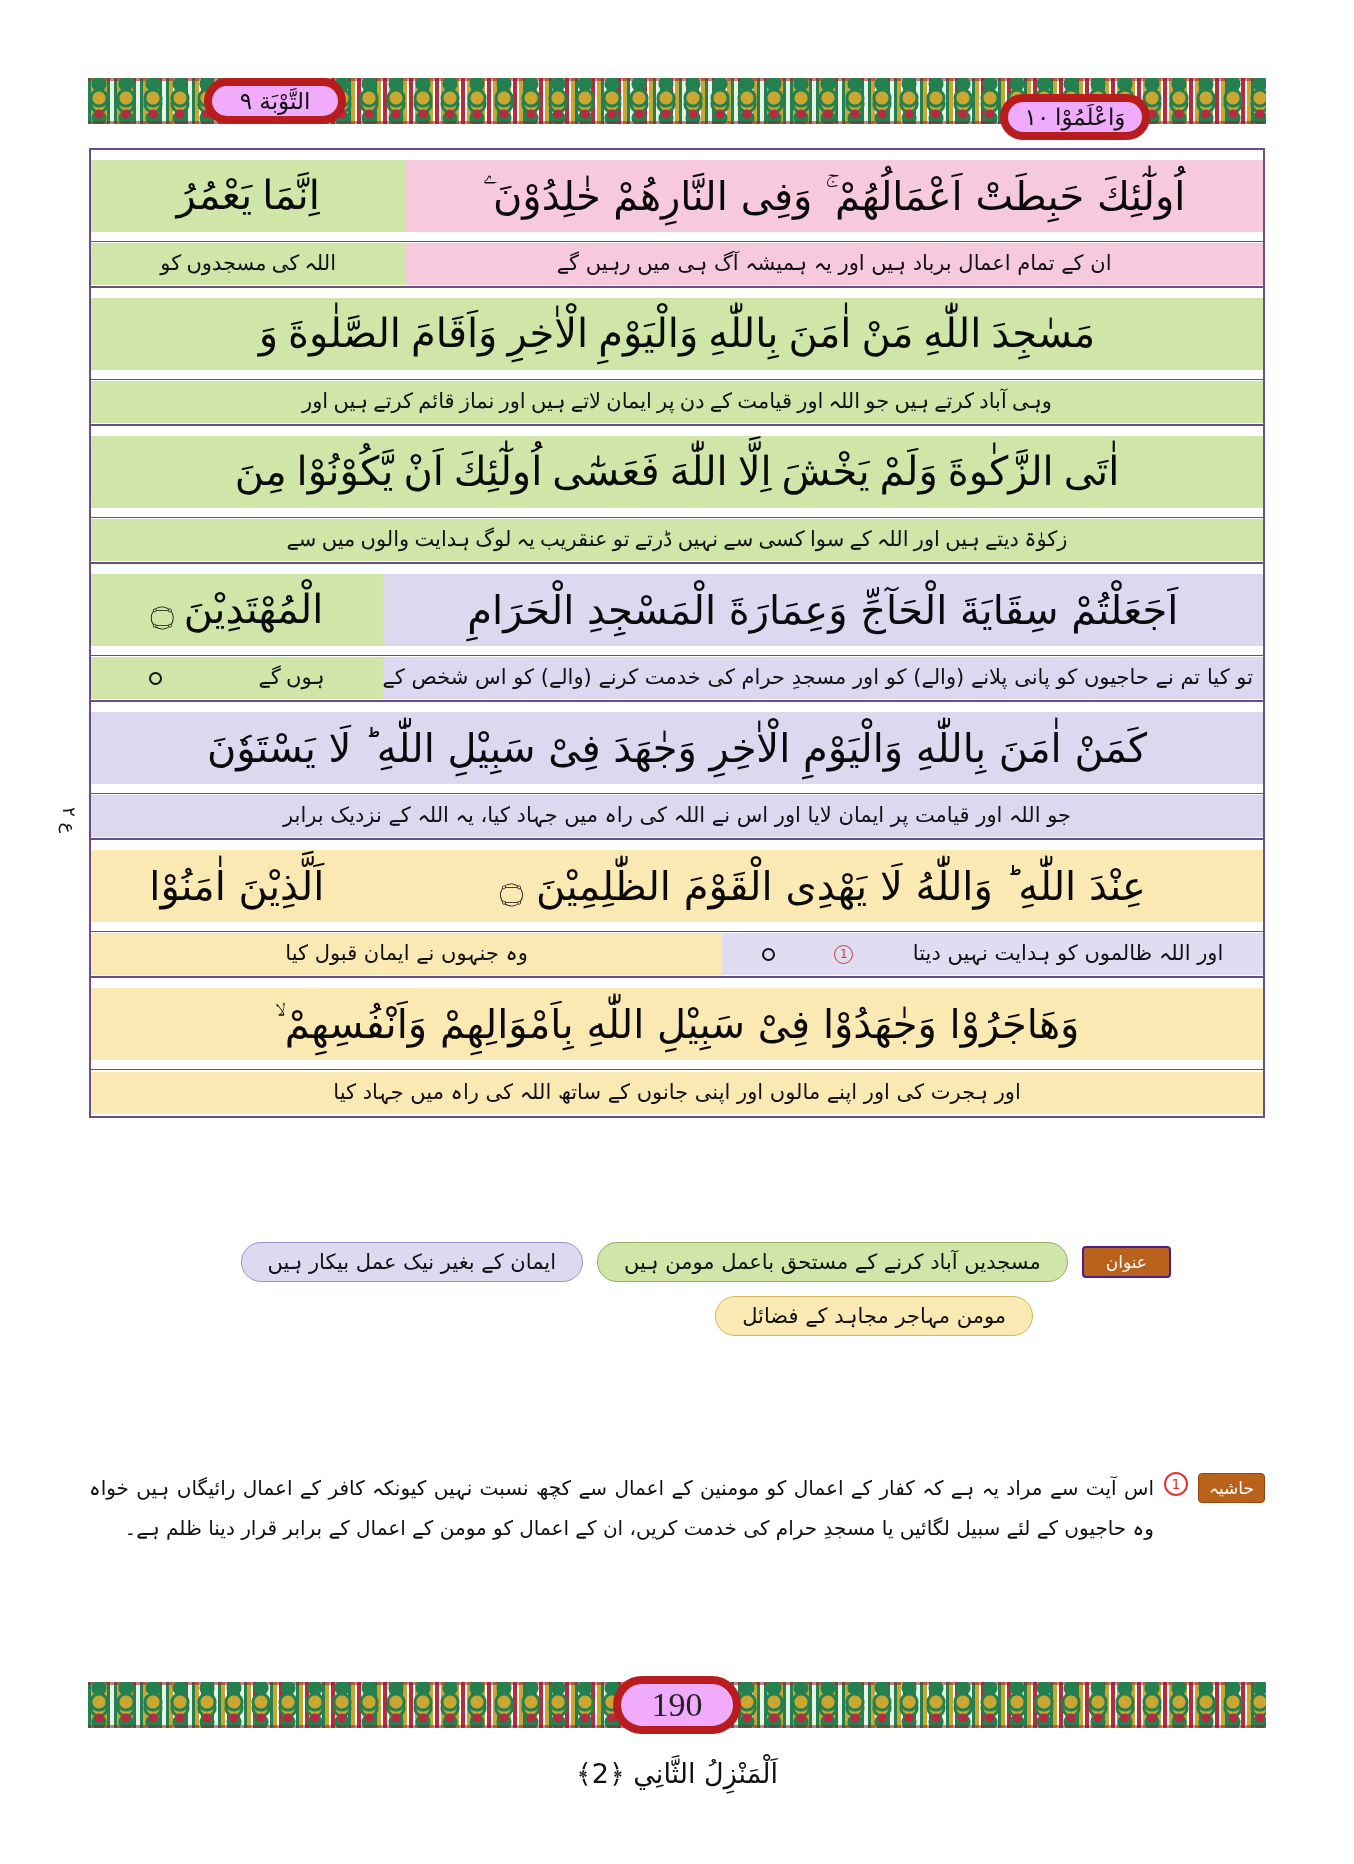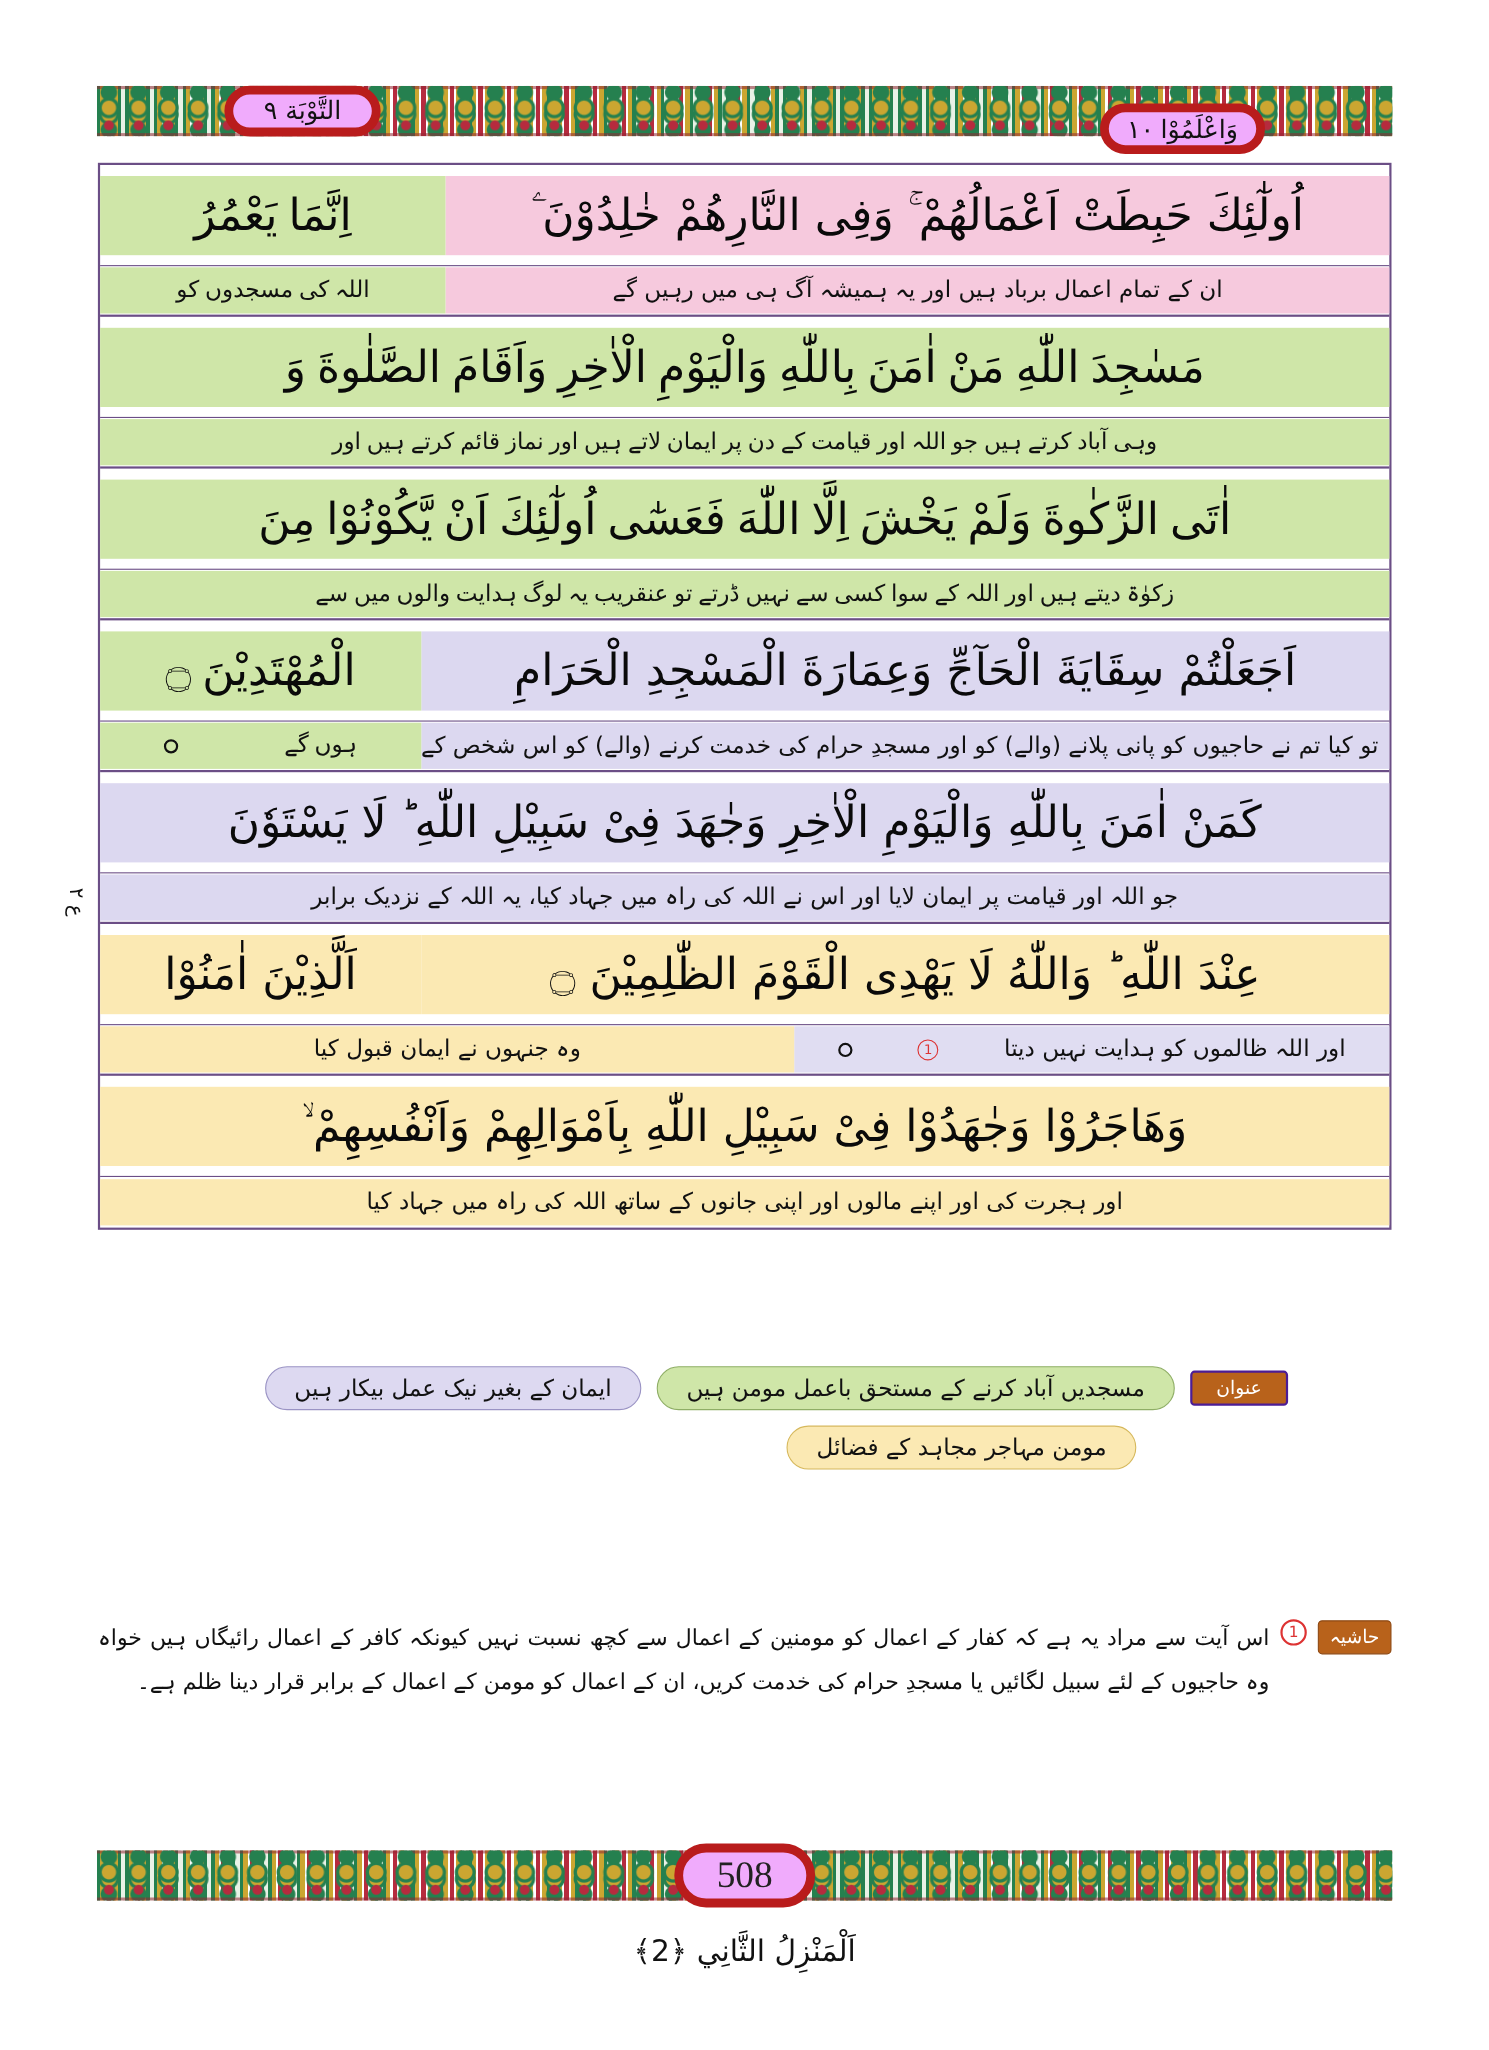--- a/index.html
+++ b/index.html
@@ -268,17 +268,17 @@
   <div class="footnote">
     <div class="fn-tag">حاشیہ</div>
     <div class="fn-num">1</div>
     <div class="fn-text">اس آیت سے مراد یہ ہے کہ کفار کے اعمال کو مومنین کے اعمال سے کچھ نسبت نہیں کیونکہ کافر کے اعمال رائیگاں ہیں خواہ وہ حاجیوں کے لئے سبیل لگائیں یا مسجدِ حرام کی خدمت کریں، ان کے اعمال کو مومن کے اعمال کے برابر قرار دینا ظلم ہے۔</div>
   </div>
 
   <div class="ornament ftr-band">
     <div class="orn-motifs"></div>
     <div class="orn-motifs flip"></div>
   </div>
-  <div class="cartouche page-cart">508</div>
+  <div class="cartouche page-cart">190</div>
 
   <div class="manzil">اَلْمَنْزِلُ الثَّانِي ﴿2﴾</div>
 
 </div>
 
 </body></html>

